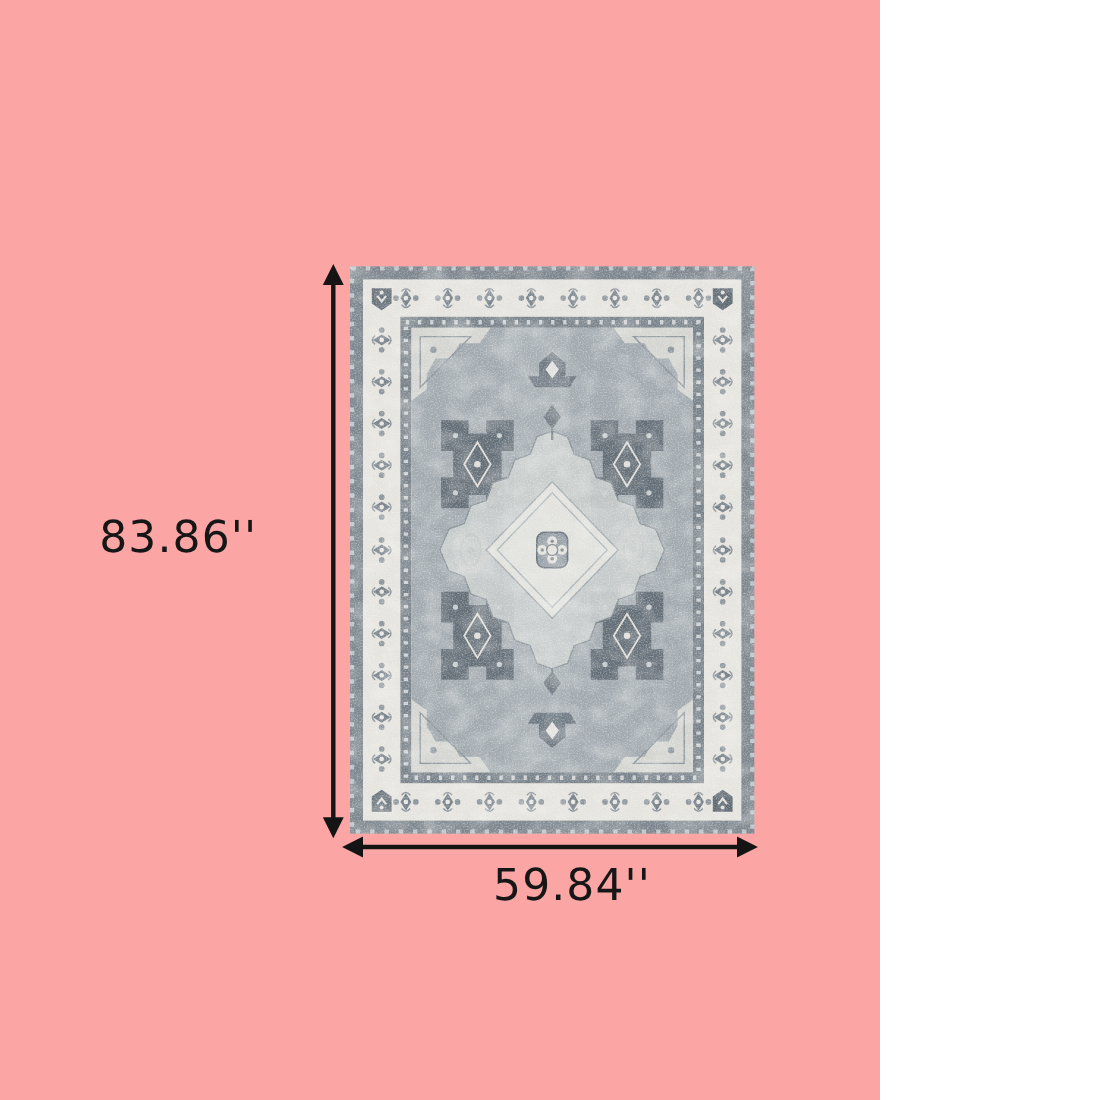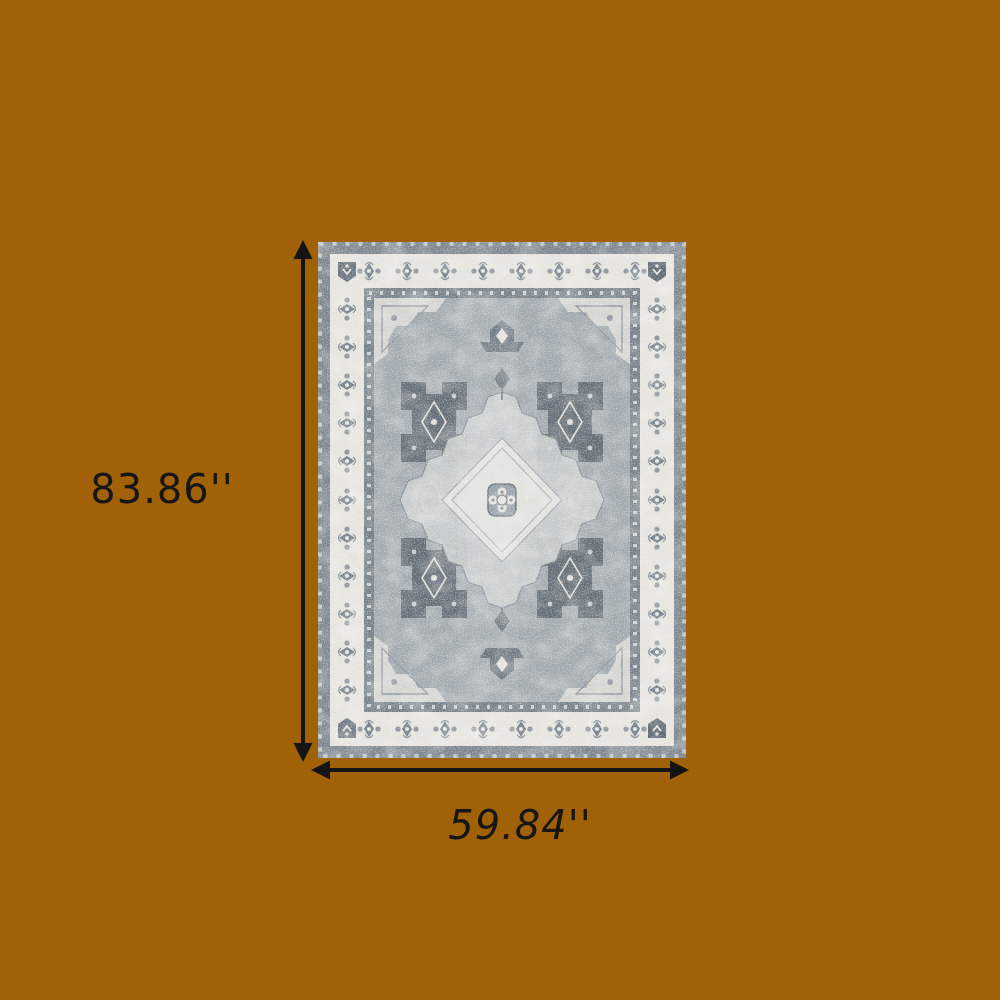--- a/index.html
+++ b/index.html
@@ -1,19 +1,19 @@
 <!DOCTYPE html>
 <html><head>
 <meta charset="utf-8">
 <style>
   html,body{margin:0;padding:0;background:#ffffff;}
   .canvas{
     position:relative;
-    width:1000px;height:1000px;
-    background:#a16207;
+    width:800px;height:1000px;
+    background:#fca5a5;
     overflow:hidden;
     font-family:"DejaVu Sans","Liberation Sans",sans-serif;
   }
   .rug-wrap{
     position:absolute;left:318px;top:242px;width:368px;height:516px;
   }
   .rug-wrap svg{display:block;width:100%;height:100%;}
   .dim-overlay{
     position:absolute;left:0;top:0;width:1000px;height:1000px;
     pointer-events:none;
@@ -21,21 +21,21 @@
   .dim-label{
     position:absolute;
     color:#161616;
     font-size:40px;
     font-weight:400;
     letter-spacing:1px;
     text-align:center;
     white-space:nowrap;
   }
   .dim-label.height{left:62px;top:466px;width:200px;}
-  .dim-label.width{left:420px;top:802px;width:200px;font-style:italic;}
+  .dim-label.width{left:420px;top:782px;width:200px;}
 </style>
 </head>
 <body>
 
 <div class="canvas">
 
   <div class="rug-wrap">
     <svg viewBox="0 0 368 516" xmlns="http://www.w3.org/2000/svg">
       <defs>
 

